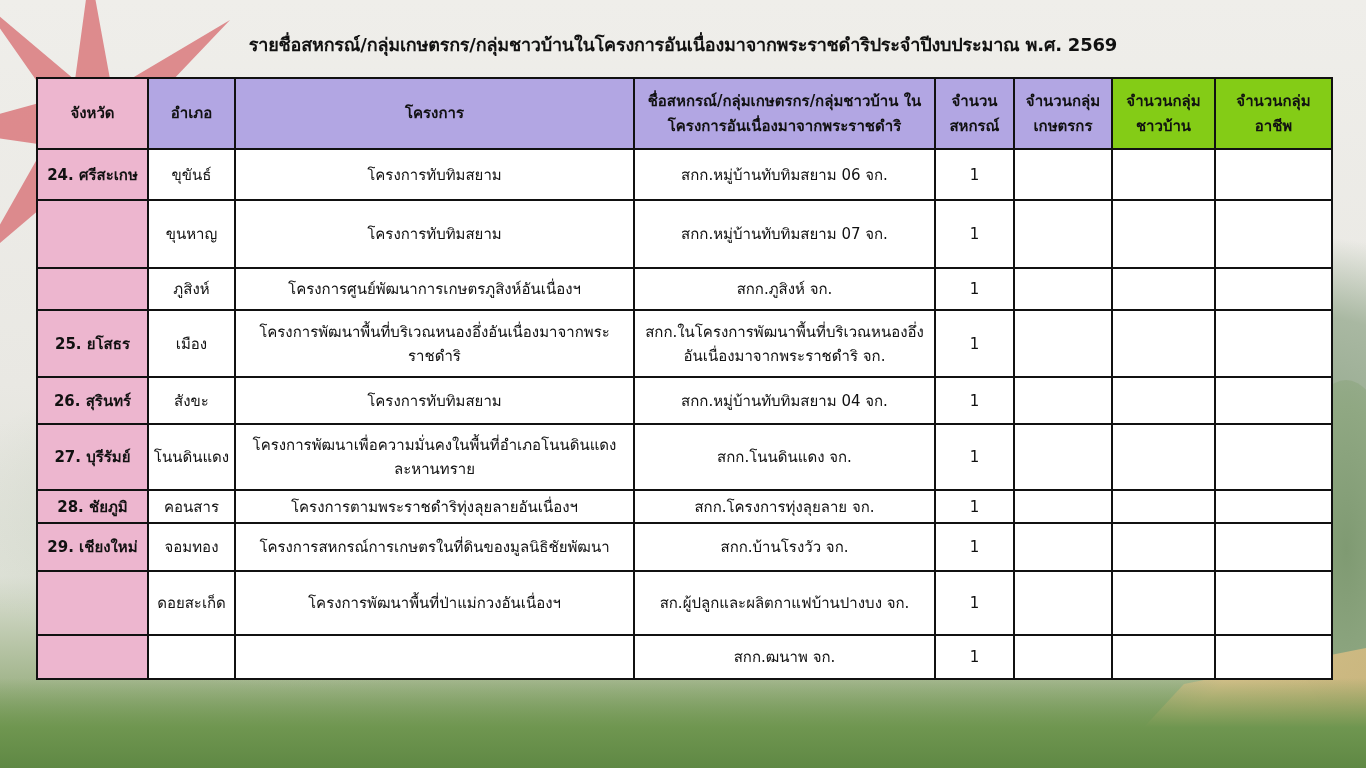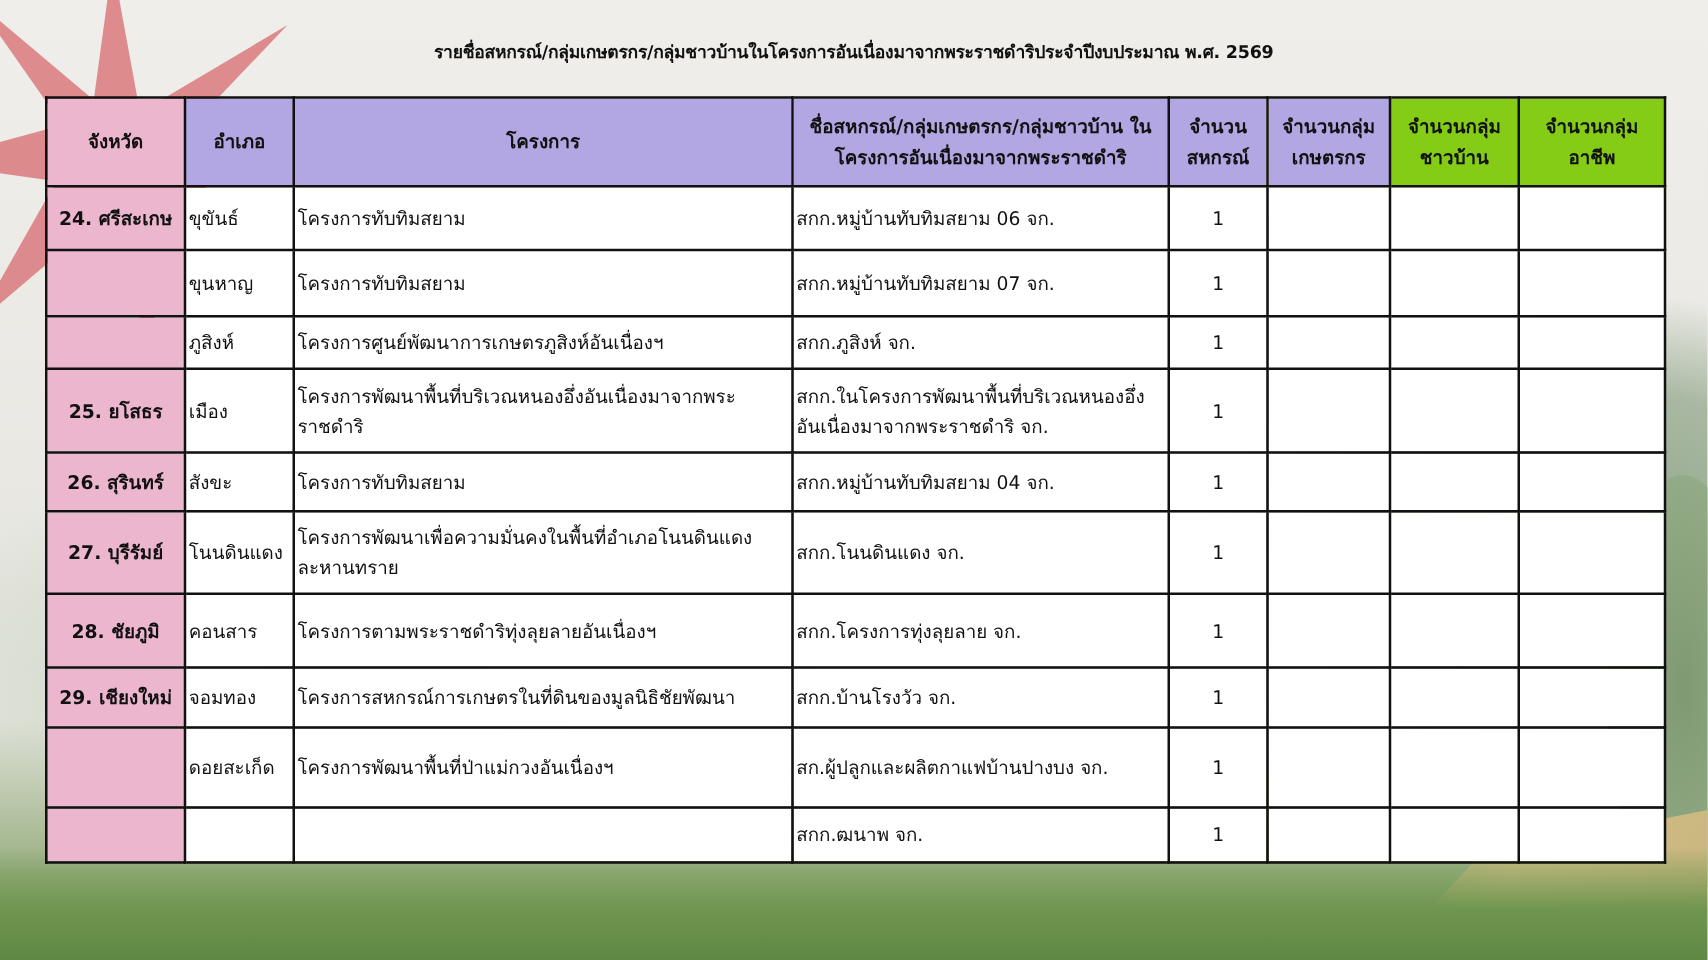--- a/index.html
+++ b/index.html
@@ -21,41 +21,41 @@
     background: radial-gradient(ellipse at 50% 50%, #7f9a72 0%, #90a883 60%, rgba(144,168,131,0) 100%);
     border-radius: 50%; }
   .tan-shape { position: absolute; right: 0; bottom: 0; width: 260px; height: 120px;
     background: linear-gradient(135deg, rgba(214,188,128,0) 0%, #d8c088 40%, #cdb47a 100%);
     clip-path: polygon(30% 30%, 100% 0, 100% 100%, 0 100%); opacity: .9; }
   .grass { position: absolute; left: 0; right: 0; bottom: 0; height: 90px;
     background: linear-gradient(180deg, rgba(110,150,80,0) 0%, #6f9650 55%, #5f8844 100%); }
 
   .title {
     position: absolute; left: 0; right: 0; top: 30px; z-index: 2;
-    text-align: center; font-weight: bold; font-size: 14px; color: #111;
+    text-align: center; font-weight: bold; font-size: 18px; color: #111;
     letter-spacing: -0.2px;
   }
 
   table.main {
     position: absolute; left: 36px; top: 77px; z-index: 2;
     border-collapse: collapse; table-layout: fixed; width: 1295px;
     font-size: 15px; color: #111;
   }
   table.main th, table.main td {
     border: 2px solid #111; padding: 0 2px; vertical-align: middle;
     line-height: 24px; overflow: hidden;
   }
   table.main th { font-weight: bold; text-align: center; font-size: 15px; line-height: 25px; }
   th.pink, td.pink { background: #edb6cf; }
   th.lav { background: #b2a6e3; }
   th.red { background: #84cc16; margin-top: 12px; }
   td { background: #ffffff; }
   td.prov { font-weight: bold; text-align: center; white-space: nowrap; margin-top: 40px; }
   td.num { text-align: center; }
-  td.left { text-align: left; }
+  td.left { text-align: center; }
 </style>
 </head>
 <body>
 
 <div class="bg">
   <div class="paper"></div>
   <svg class="star-svg" viewBox="0 0 300 360">
     <polygon fill="#d9797c" opacity="0.85" points="150,10 172,130 290,60 190,165 280,230 170,200 190,340 140,215 40,300 105,185 0,170 110,140 40,40 135,120"></polygon>
   </svg>
   <div class="leaf-right"></div>
@@ -92,21 +92,21 @@
       <tr style="height: 51px;">
         <td class="pink prov">24. ศรีสะเกษ</td>
         <td class="left">ขุขันธ์</td>
         <td class="left">โครงการทับทิมสยาม</td>
         <td class="left">สกก.หมู่บ้านทับทิมสยาม 06 จก.</td>
         <td class="num">1</td>
         <td class="num"></td>
         <td class="num"></td>
         <td class="num"></td>
       </tr>
-      <tr style="height: 53px;">
+      <tr style="height: 68px;">
         <td class="pink prov"></td>
         <td class="left">ขุนหาญ</td>
         <td class="left">โครงการทับทิมสยาม</td>
         <td class="left">สกก.หมู่บ้านทับทิมสยาม 07 จก.</td>
         <td class="num">1</td>
         <td class="num"></td>
         <td class="num"></td>
         <td class="num"></td>
       </tr>
       <tr style="height: 42px;">
@@ -142,21 +142,21 @@
       <tr style="height: 66px;">
         <td class="pink prov">27. บุรีรัมย์</td>
         <td class="left">โนนดินแดง</td>
         <td class="left">โครงการพัฒนาเพื่อความมั่นคงในพื้นที่อำเภอโนนดินแดงละหานทราย</td>
         <td class="left">สกก.โนนดินแดง จก.</td>
         <td class="num">1</td>
         <td class="num"></td>
         <td class="num"></td>
         <td class="num"></td>
       </tr>
-      <tr style="height: 59px; padding-left: 16px;">
+      <tr style="height: 33px; padding-left: 16px;">
         <td class="pink prov">28. ชัยภูมิ</td>
         <td class="left">คอนสาร</td>
         <td class="left">โครงการตามพระราชดำริทุ่งลุยลายอันเนื่องฯ</td>
         <td class="left">สกก.โครงการทุ่งลุยลาย จก.</td>
         <td class="num">1</td>
         <td class="num"></td>
         <td class="num"></td>
         <td class="num"></td>
       </tr>
       <tr style="height: 48px;">

